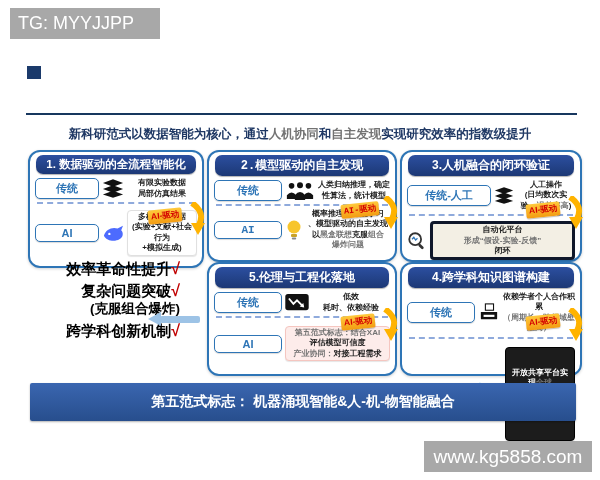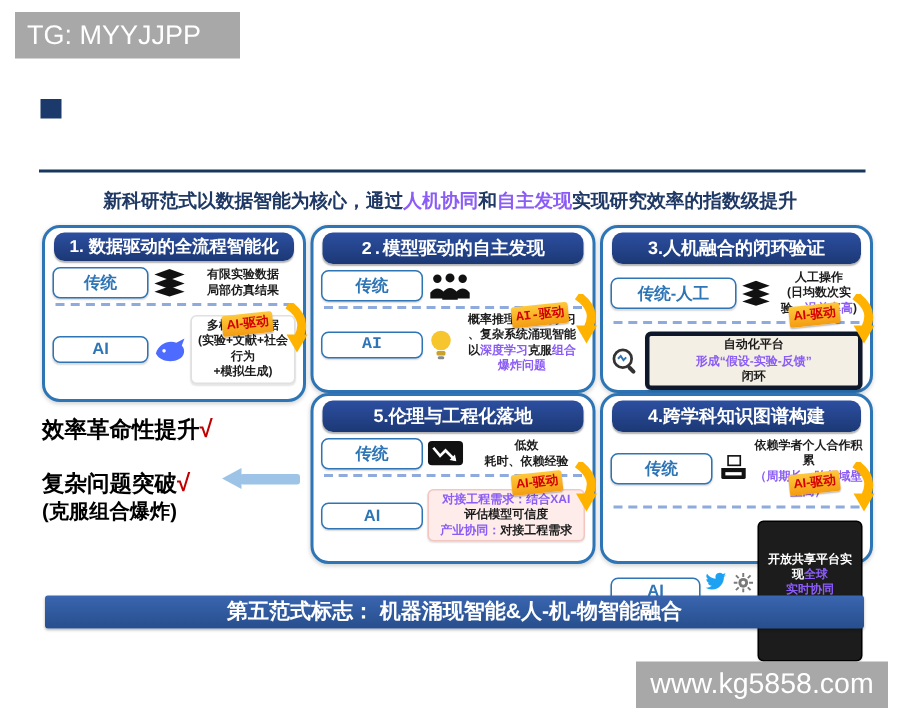--- a/index.html
+++ b/index.html
@@ -7,21 +7,21 @@
          font-family:"Liberation Sans","DejaVu Sans",sans-serif;}
   
   .wm{position:absolute;background:#a8a8a8;color:#fff;display:flex;align-items:center;}
   .wm-top{left:10px;top:8px;width:142px;height:31px;font-size:18px;padding-left:8px;}
   .wm-bottom{left:424px;top:441px;width:168px;height:31px;font-size:19px;justify-content:center;}
   
   .tsq{position:absolute;left:27px;top:66px;width:14px;height:13px;background:#1B3A6B;}
   .title{position:absolute;left:26px;top:84px;font-size:19px;font-weight:bold;color:#17375E;white-space:nowrap;}
   .trule{position:absolute;left:26px;top:113px;width:551px;border-top:2px solid #17375E;}
   .subtitle{position:absolute;left:0;top:126px;width:600px;text-align:center;font-size:12.5px;font-weight:bold;color:#1F3864;}
-  .red{color:#8b5cf6;}
+  .red{color:#737373;}
   
   .panel{position:absolute;background:#fff;border:2px solid #2E75B6;border-radius:12px;
          box-shadow:0 1px 3px rgba(0,0,0,.18);}
   .phead{margin:3px 6px 2px;background:linear-gradient(180deg,#2C4FA0,#1C3875);color:#fff;
          font-weight:bold;font-size:12px;text-align:center;border-radius:7px;padding:2px 4px;
          box-shadow:0 1px 1px rgba(0,0,0,.3);white-space:nowrap;}
   .prow{display:flex;align-items:center;gap:3px;padding:2px 5px;}
   .tag{border:1.5px solid #2E75B6;border-radius:5px;color:#2E75B6;font-weight:bold;font-size:11px;
        text-align:center;padding:2px 0;width:66px;flex-shrink:0;background:#fff;
        box-shadow:0 1px 1px rgba(0,0,0,.15);}
@@ -34,30 +34,30 @@
   .card-dark{background:#1c1c1c;border:1px solid #000;color:#fff;padding:20px 3px;}
   .tiny{font-size:6.5px;}
   .icon{flex-shrink:0;display:flex;align-items:center;justify-content:center;}
   
   .aibadge{position:absolute;right:-8px;width:62px;height:36px;z-index:6;pointer-events:none;}
   .aibadge .lbl{position:absolute;left:0;top:7px;background:linear-gradient(180deg,#FFC93C,#F39C12);
         color:#D40000;font-size:8.5px;font-weight:bold;padding:1px 3px;border-radius:2px;
         transform:rotate(-6deg);white-space:nowrap;box-shadow:0 1px 1px rgba(0,0,0,.25);}
   .aibadge svg{position:absolute;right:4px;top:0;}
   
-  .benefits{position:absolute;left:28px;top:276px;width:152px;text-align:left;color:#000;}
+  .benefits{position:absolute;left:28px;top:258px;width:152px;text-align:right;color:#000;}
   .ben{font-size:15px;font-weight:bold;line-height:1.35;}
   .bensub{font-size:13.5px;font-weight:bold;line-height:1.25;}
   .chk{color:#C00000;font-size:16px;font-weight:bold;}
   .larrow{position:absolute;left:148px;top:312px;width:52px;height:14px;}
   .larrow .head{position:absolute;left:0;top:0;width:0;height:0;border-top:7px solid transparent;
         border-bottom:7px solid transparent;border-right:13px solid #9DC3E6;}
   .larrow .shaft{position:absolute;left:12px;top:3.5px;width:40px;height:7px;background:#9DC3E6;border-radius:2px;}
   
-  .bbar{position:absolute;left:30px;top:397px;width:546px;height:22px;
+  .bbar{position:absolute;left:30px;top:383px;width:546px;height:38px;
         background:linear-gradient(180deg,#3A66B0,#274E8D);color:#fff;font-weight:bold;font-size:14px;
         display:flex;align-items:center;justify-content:center;border-radius:2px;
         box-shadow:0 1px 2px rgba(0,0,0,.3);white-space:nowrap;}
   
   .icluster{position:relative;width:32px;height:30px;flex-shrink:0;}
   .icluster .i-bird{position:absolute;left:0;top:2px;}
   .icluster .i-gear{position:absolute;right:0;top:3px;}
   .icluster .i-g{position:absolute;left:10px;bottom:0;font-weight:bold;font-size:12px;color:#4285F4;}
 </style>
 </head>
@@ -126,42 +126,46 @@
             <g fill="#111">
               <circle cx="7" cy="4" r="3"></circle>
               <path d="M2 14 q5 -6 10 0 l0 4 l-10 0 z"></path>
               <circle cx="16" cy="3.4" r="3.2"></circle>
               <path d="M10.5 14 q5.5 -7 11 0 l0 5 l-11 0 z"></path>
               <circle cx="25" cy="4" r="3"></circle>
               <path d="M20 14 q5 -6 10 0 l0 4 l-10 0 z"></path>
             </g>
           </svg>
       </span>
+      <div class="desc">
+        <span>人类归纳推理，确定</span><br>
+        <span>性算法，统计模型</span>
+      </div>
     </div>
     <div class="pdiv"></div>
     <div class="aibadge" style="top:44px">
       <svg width="18" height="34" viewBox="0 0 18 34">
           <path d="M4 1 C14 8 15 15 11 23" stroke="#FFB300" stroke-width="6" fill="none"></path>
           <path d="M3 21 L17 21 L10 33 Z" fill="#FFB300"></path>
         </svg>
       <span class="lbl">AI-驱动</span>
     </div>
     <div class="prow">
       <div class="tag">AI</div>
       <span class="icon">
         <svg width="18" height="24" viewBox="0 0 18 24">
             <circle cx="9" cy="9" r="6.5" fill="#F7C52D"></circle>
             <rect x="6" y="16" width="6" height="3" rx="1" fill="#C9A227"></rect>
             <rect x="6.8" y="19.5" width="4.4" height="2" rx="1" fill="#8a8a8a"></rect>
           </svg>
       </span>
       <div class="desc">
         <span>概率推理、深度学习</span><br>
-        <span>、复杂系统涌现智能</span><br>
-        <span>以</span><span class="red">深度学习</span><span>克服</span><span class="red">组合</span><br>
+        <span>、模型驱动的自主发现</span><br>
+        <span>以</span><span class="red">黑盒联想</span><span>克服</span><span class="red">组合</span><br>
         <span class="red">爆炸问题</span>
       </div>
     </div>
   </div>
 
   <div class="panel" style="left:400px;top:150px;width:178px;height:108px;">
     <div class="phead">3.人机融合的闭环验证</div>
     <div class="prow">
       <div class="tag wide">传统-人工</div>
       <span class="icon">
@@ -222,21 +226,21 @@
     <div class="aibadge" style="top:44px">
       <svg width="18" height="34" viewBox="0 0 18 34">
           <path d="M4 1 C14 8 15 15 11 23" stroke="#FFB300" stroke-width="6" fill="none"></path>
           <path d="M3 21 L17 21 L10 33 Z" fill="#FFB300"></path>
         </svg>
       <span class="lbl">AI-驱动</span>
     </div>
     <div class="prow" style="margin-top:6px">
       <div class="tag">AI</div>
       <div class="desc card card-pink">
-        <span class="red">对接工程需求：结合XAI</span><br>
+        <span class="red">第五范式标志：结合XAI</span><br>
         <span>评估模型可信度</span><br>
         <span class="red">产业协同：</span><span>对接工程需求</span>
       </div>
     </div>
   </div>
 
   <div class="panel" style="left:400px;top:262px;width:178px;height:110px;">
     <div class="phead">4.跨学科知识图谱构建</div>
     <div class="prow">
       <div class="tag">传统</div>
@@ -291,24 +295,27 @@
         <span class="red">实时协同</span><br>
         <span class="red tiny">（建立交叉学科合作生态）</span>
       </div>
     </div>
   </div>
 
   <div class="benefits">
     <div class="ben">
       <span>效率革命性提升</span><span class="chk">√</span>
     </div>
-    <div class="ben" style="margin-top:14px">
+    <div class="ben" style="margin-top:0">
       <span>复杂问题突破</span><span class="chk">√</span>
     </div>
     <div class="bensub">(克服组合爆炸)</div>
+    <div class="ben" style="margin-top:2px">
+      <span>跨学科创新机制</span><span class="chk">√</span>
+    </div>
   </div>
   <div class="larrow">
     <div class="head"></div>
       <div class="shaft"></div>
   </div>
 
   <div class="bbar">第五范式标志： 机器涌现智能&amp;人-机-物智能融合</div>
 
   <div class="wm wm-bottom">
     <span>www.kg5858.com</span>

